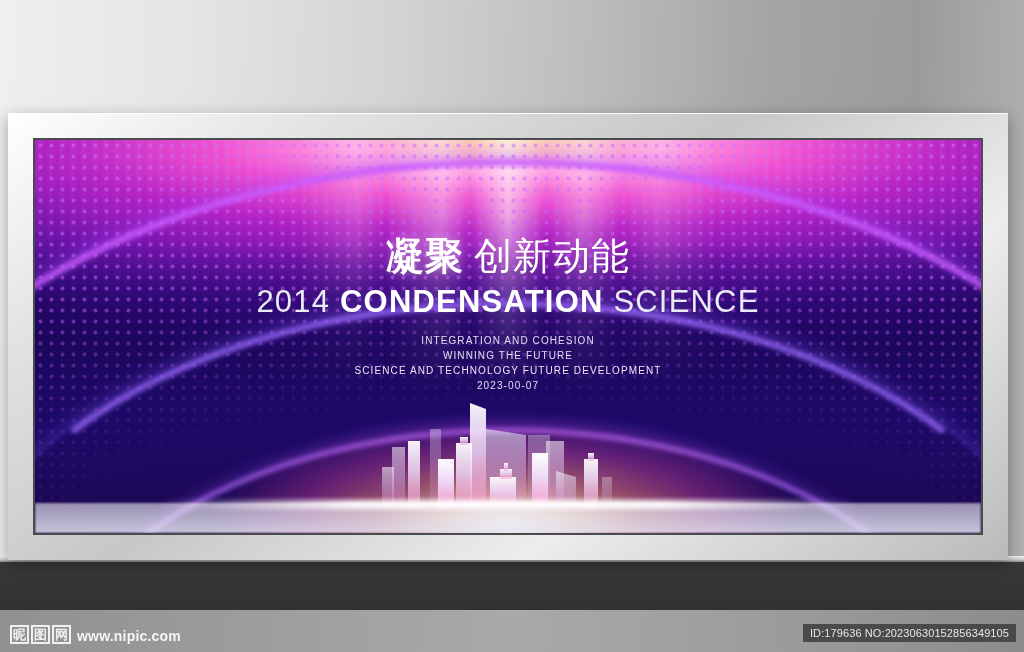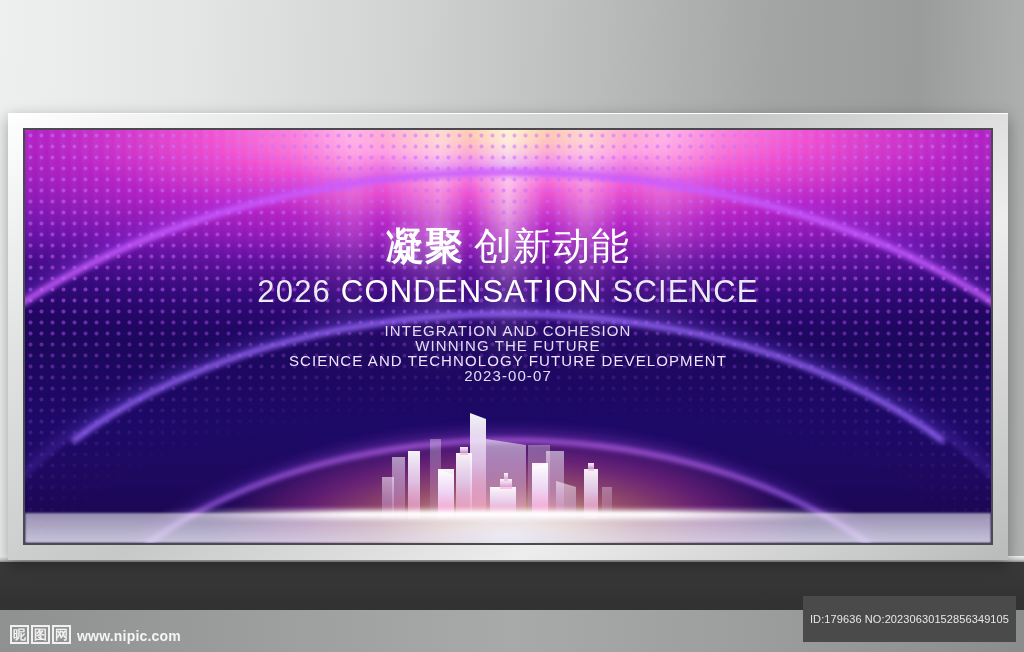--- a/index.html
+++ b/index.html
@@ -40,21 +40,21 @@
   .notice{
     position:absolute;left:0;right:0;top:33px;text-align:center;
     font-size:16px;font-weight:bold;color:#cfcfcf;letter-spacing:.5px;
     text-shadow:0 1px 1px rgba(255,255,255,.35);
   }
 
   
   .frame{
     position:absolute;left:8px;top:113px;width:1000px;height:447px;
     background:linear-gradient(145deg,#ffffff 0%,#e2e3e3 20%,#c6c7c7 45%,#ededed 70%,#b9baba 100%);
-    padding:15px;box-sizing:border-box;
+    padding:25px;box-sizing:border-box;
     box-shadow:0 5px 16px rgba(0,0,0,.35), 0 1px 0 #fff inset;
     border-radius:1px;
   }
   .frame-inner{
     position:relative;width:100%;height:100%;
     border:2px solid #4a4a50;box-sizing:border-box;overflow:hidden;
     background:#23065c;
   }
 
   
@@ -151,37 +151,37 @@
   .city{position:absolute;left:50%;transform:translateX(-50%);bottom:24px;width:260px;height:118px;}
   .city svg{display:block;width:100%;height:100%;}
 
   
   .poster-text{position:absolute;left:0;right:0;top:96px;text-align:center;z-index:6;}
   .title-cn{font-size:38px;line-height:1.1;color:#fff;letter-spacing:1px;white-space:nowrap;}
   .title-cn .heavy{font-weight:bold;text-shadow:0 0 10px rgba(255,255,255,.35);}
   .title-cn .light{font-weight:normal;margin-left:10px;}
   .title-en{margin-top:6px;font-size:31px;color:#fff;letter-spacing:1.2px;white-space:nowrap;}
   .title-en .thin{font-weight:300;color:#eaeaf5;}
-  .title-en .bold{font-weight:normal;}
-  .sub{margin-top:13px;font-size:15px;line-height:15px;color:#e3dcf3;letter-spacing:1.1px;}
+  .title-en .bold{font-weight:bold;}
+  .sub{margin-top:13px;font-size:10px;line-height:15px;color:#e3dcf3;letter-spacing:1.1px;}
   .sub .ln3{color:#f3e2ff;}
 
   
   .wm{position:absolute;left:10px;bottom:8px;display:flex;align-items:flex-end;gap:6px;}
   .wm-logo{display:flex;gap:2px;}
   .wm-logo span{
     display:inline-block;border:2px solid #f0f0f0;color:#f0f0f0;
     font-size:13px;line-height:15px;padding:0 1px;font-weight:bold;
     font-family:"DejaVu Sans",sans-serif;
   }
   .wm-url{color:#f4f4f4;font-size:14px;font-weight:bold;letter-spacing:.2px;}
   .idbadge{
     position:absolute;right:8px;bottom:10px;
     background:#4a4a4a;color:#e8e8e8;font-size:11px;
-    padding:17px 7px;letter-spacing:.1px;
+    padding:3px 7px;letter-spacing:.1px;
   }
 </style>
 </head>
 <body>
 
 <div id="stage">
 
   <div class="backdrop"></div>
   <div class="backdrop2"></div>
   <div class="floor"></div>
@@ -254,21 +254,21 @@
         </div>
 
         <div class="horizon"></div>
         <div class="floorlight"></div>
 
         <div class="poster-text">
           <div class="title-cn">
             <span class="heavy">凝聚</span><span class="light">创新动能</span>
           </div>
           <div class="title-en">
-            <span class="thin">2026</span>
+            <span class="thin">2014</span>
             <span class="bold">CONDENSATION</span>
             <span class="thin">SCIENCE</span>
           </div>
           <div class="sub">
             <div>INTEGRATION AND COHESION</div>
             <div>WINNING THE FUTURE</div>
             <div class="ln3">SCIENCE AND TECHNOLOGY FUTURE DEVELOPMENT</div>
             <div>2023-00-07</div>
           </div>
         </div>

